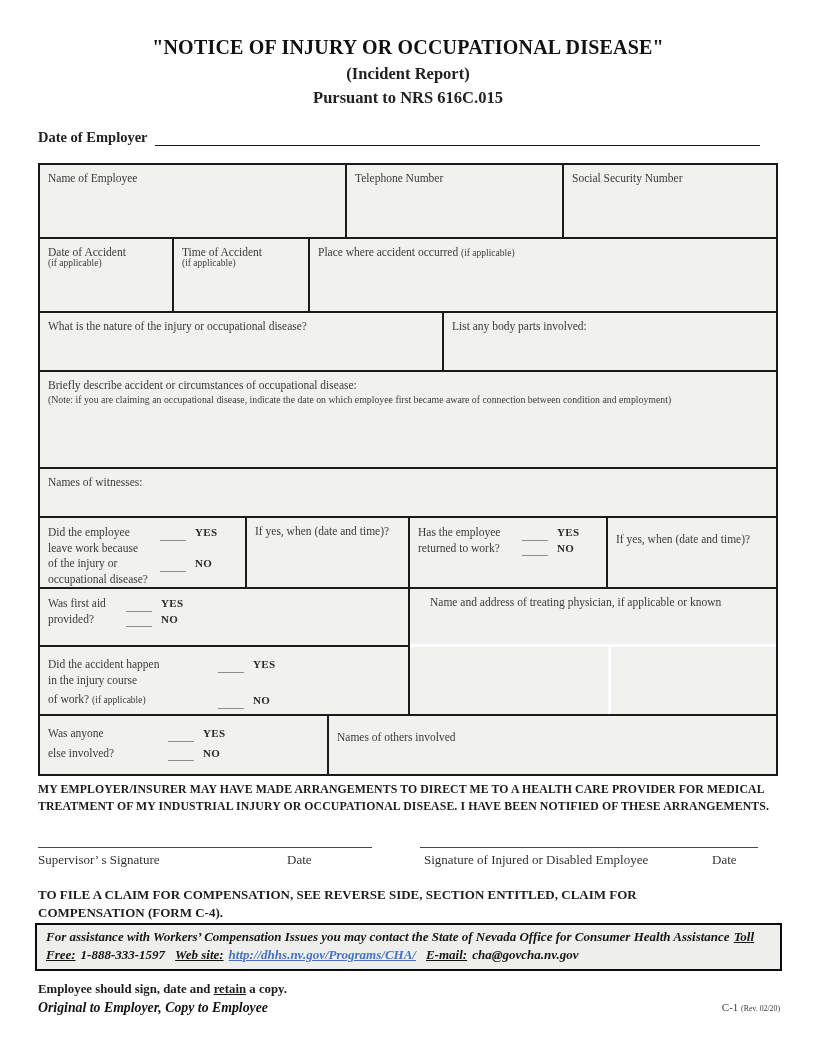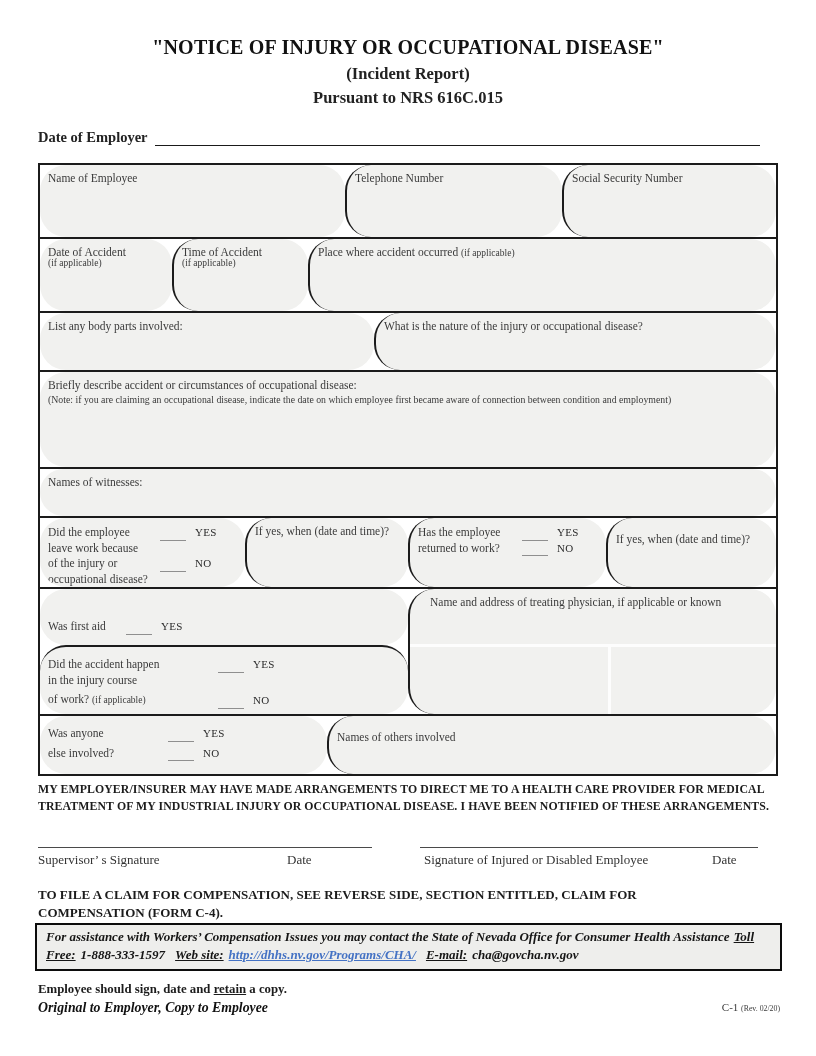--- a/index.html
+++ b/index.html
@@ -16,33 +16,33 @@
 
   
   .employer { position:absolute; left:38px; top:129px; width:722px; display:flex; align-items:flex-end; }
   .employer .lbl { font-size:14.5px; font-weight:bold; white-space:nowrap; }
   .employer .fill { flex:1; border-bottom:1.6px solid #1a1a1a; height:16px; margin-left:7px; }
 
   
   .tbl { position:absolute; left:38px; top:163px; width:740px; border:2px solid #1b1b1b; background:#fff; }
   .trow { display:flex; width:100%; }
   .trow + .trow { border-top:2px solid #1b1b1b; }
-  .cell { background:#f1f1ef; padding:7px 8px; font-size:11.5px; color:#3a3a3a; overflow:hidden;border-radius:26px; }
+  .cell { background:#f1f1ef; padding:7px 8px; font-size:11.5px; color:#3a3a3a; overflow:hidden; }
   .cell + .cell, .colstack + .cell { border-left:2px solid #1b1b1b; }
   .cell.last { flex:1; }
   .colstack { display:flex; flex-direction:column; }
   .colstack .cell { width:100%; }
   .colstack .cell + .cell { border-left:none; border-top:2px solid #1b1b1b; }
   .small { font-size:9.5px; }
   .note { font-size:9.8px; margin-top:3px; }
   .ynline { display:flex; align-items:flex-end; line-height:15.5px; white-space:nowrap; }
-  .yn { font-weight:normal; font-size:11px; color:#2a2a2a; letter-spacing:0.3px; margin-left:9px; }
+  .yn { font-weight:bold; font-size:11px; color:#2a2a2a; letter-spacing:0.3px; margin-left:9px; }
   .blank { display:inline-block; width:26px; border-bottom:1.4px solid #8f8f8f; height:11px; }
   .lw .lab { width:112px; }  .rt .lab { width:104px; }
-  .fa .lab { width:78px;margin-top:23px; }   .nc .lab { width:170px; }  .ai .lab { width:120px; }
+  .fa .lab { width:78px; }   .nc .lab { width:170px; }  .ai .lab { width:120px; }
   .phys { position:relative; padding:0; }
   .phys .plabel { display:block; padding:7px 20px; }
   .pdiv-h { position:absolute; left:0; right:0; top:55px; height:3px; background:#fdfdfd; }
   .pdiv-v { position:absolute; left:198px; top:57px; bottom:0; width:3px; background:#fdfdfd; }
 
   
   .notice { position:absolute; left:38px; top:781px; width:744px; font-size:11.8px; font-weight:bold; color:#1c1c1c; line-height:1.42; letter-spacing:0.1px; }
   .sigline { position:absolute; border-top:1.4px solid #4a4a4a; height:0; }
   .sig-l { left:38px; top:847px; width:334px; }
   .sig-r { left:420px; top:847px; width:338px; }
@@ -99,25 +99,25 @@
         <div>Time of Accident</div>
         <div class="small">(if applicable)</div>
       </div>
       <div class="cell last">
         <span>Place where accident occurred</span>
         <span class="small">(if applicable)</span>
       </div>
     </div>
 
     <div class="trow" style="height:59px">
-      <div class="cell last">
-        <span>List any body parts involved:</span>
-      </div>
       <div class="cell" style="width:402px">
         <span>What is the nature of the injury or occupational disease?</span>
+      </div>
+      <div class="cell last">
+        <span>List any body parts involved:</span>
       </div>
     </div>
 
     <div class="trow" style="height:97px">
       <div class="cell last">
         <div>Briefly describe accident or circumstances of occupational disease:</div>
         <div class="note">(Note: if you are claiming an occupational disease, indicate the date on which employee first became aware of connection between condition and employment)</div>
       </div>
     </div>
 

